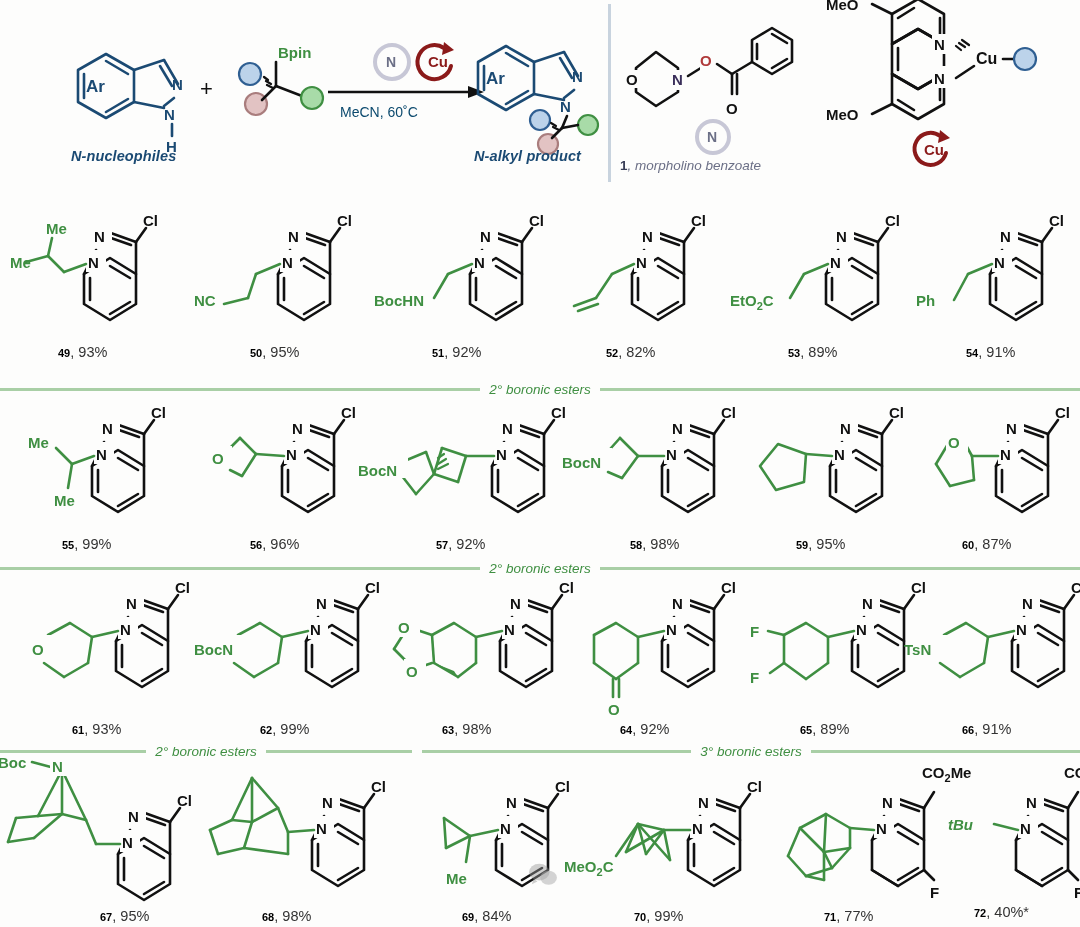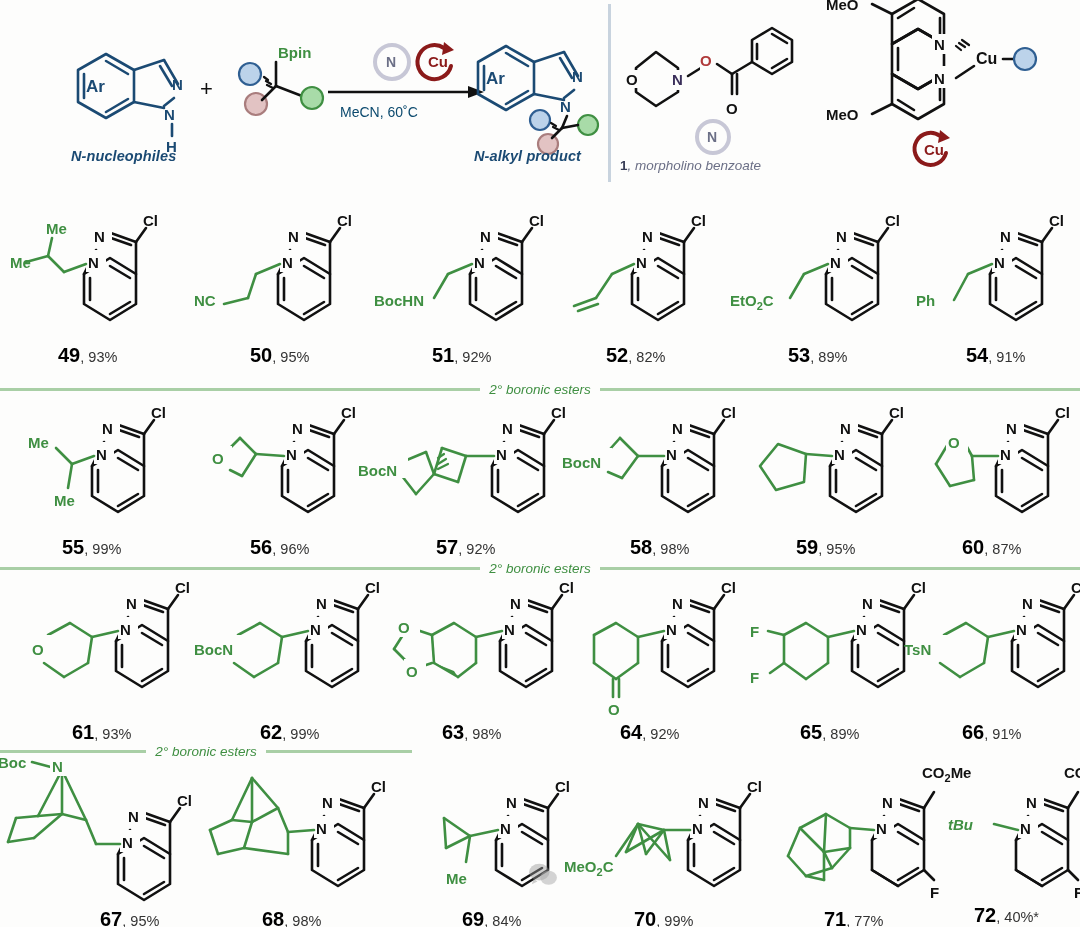--- a/index.html
+++ b/index.html
@@ -25,21 +25,21 @@
   .cond{position:absolute;font-size:14px;color:#0c4a6e;}
 
   
   .band{position:absolute;height:18px;display:flex;align-items:center;}
   .band .line{flex:1 1 auto;height:3px;background:#a9cfa6;}
   .band .btxt{flex:0 0 auto;padding:0 9px;font-style:italic;font-size:13.5px;color:#3f8f42;white-space:nowrap;}
 
   
   .cell{position:absolute;}
   .cap{position:absolute;text-align:center;font-size:14.5px;color:#333;white-space:nowrap;}
-  .cap b{color:#000;font-weight:bold;font-size:20px;}
+  .cap b{color:#000;font-weight:bold;font-size:11px;}
 
   
   .wm{position:absolute;left:470px;top:858px;font-size:26px;color:rgba(150,150,150,.48);
       font-family:"DejaVu Sans", sans-serif;letter-spacing:2px;white-space:nowrap;pointer-events:none;}
   .wm-badge{position:absolute;left:528px;top:862px;width:30px;height:26px;pointer-events:none;}
 
   svg{overflow:visible;display:block;}
   .bk{stroke:#111;stroke-width:2.6;fill:none;stroke-linecap:round;stroke-linejoin:round;}
   .gr{stroke:#3f8f42;stroke-width:2.6;fill:none;stroke-linecap:round;stroke-linejoin:round;}
   .grf{fill:#3f8f42;stroke:none;}
@@ -825,20 +825,25 @@
     <div class="cap" style="left:46px;top:138px;">
       <b>66</b>, <span>91%</span>
     </div>
   </div>
 
   <div class="band" style="left:0;top:742px;width:412px;">
     <div class="line"></div>
     <div class="btxt">2° boronic esters</div>
     <div class="line"></div>
   </div>
+  <div class="band" style="left:422px;top:742px;width:658px;">
+    <div class="line"></div>
+    <div class="btxt">3° boronic esters</div>
+    <div class="line"></div>
+  </div>
 
   <div class="cell" style="left:0px;top:758px;">
     <svg width="210" height="150">
 
       <g class="bk">
         <polygon points="118,96 118,126 144,142 170,126 170,96 144,80"></polygon>
         <line x1="124" y1="100" x2="124" y2="122"></line>
         <line x1="144" y1="136" x2="164" y2="124"></line>
         <line x1="164" y1="100" x2="144" y2="88"></line>
         <line x1="170" y1="96" x2="170" y2="64"></line>

